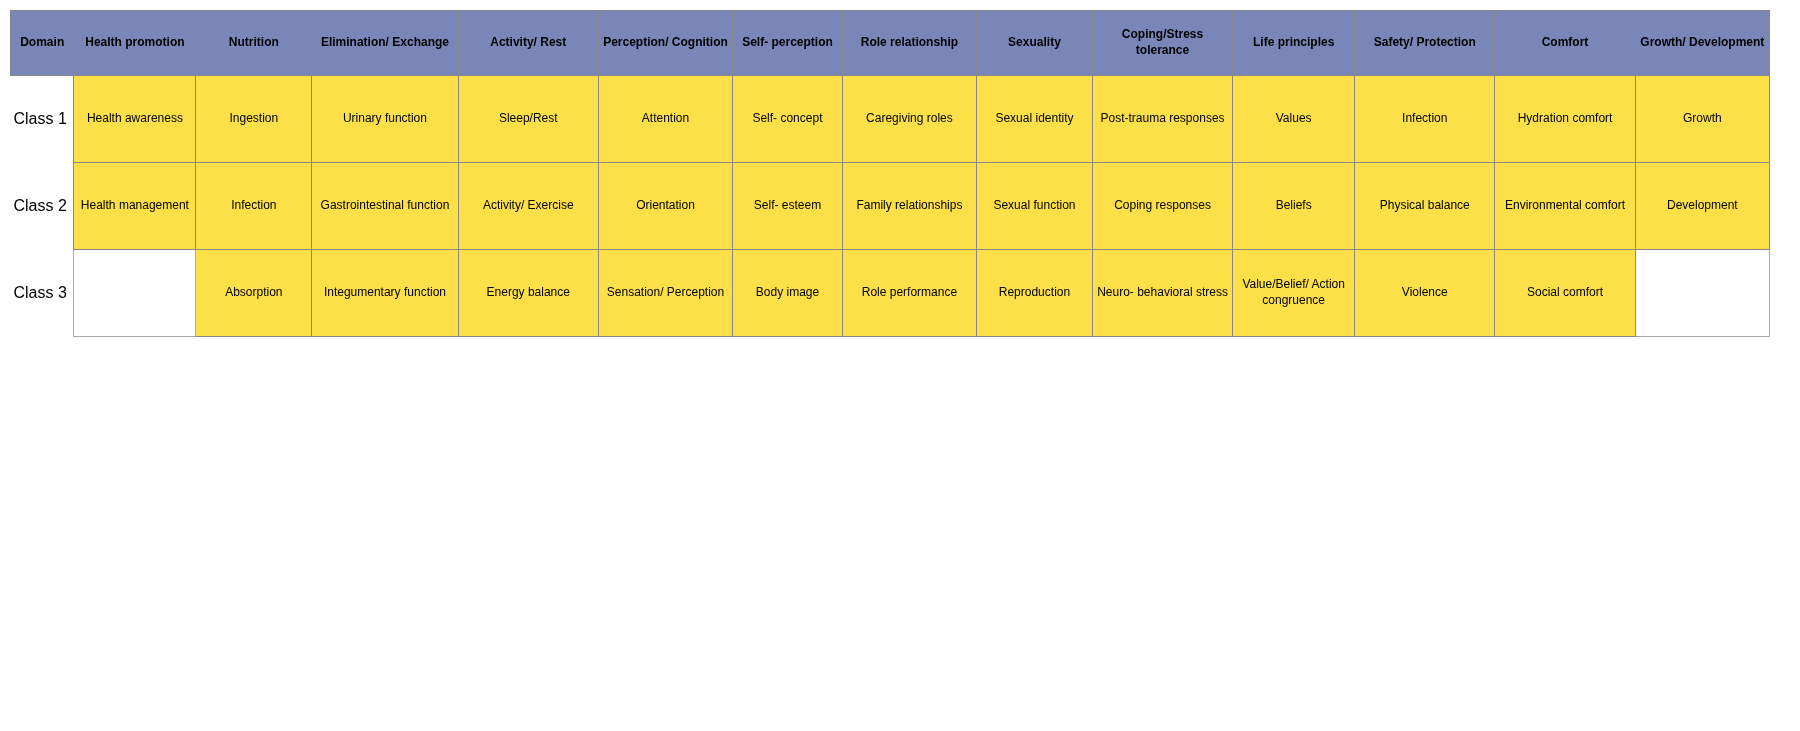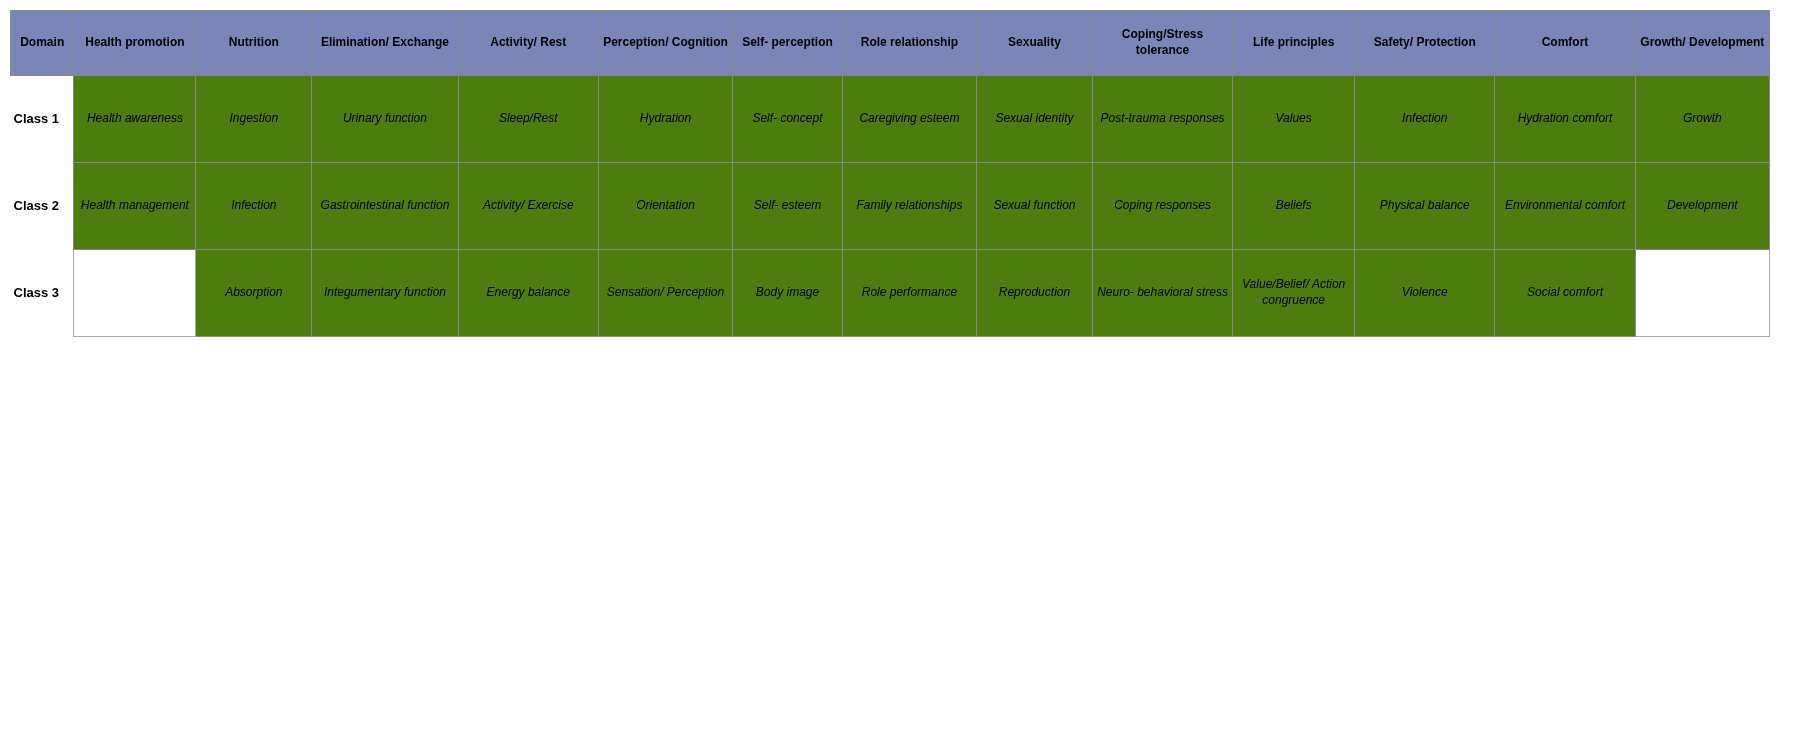--- a/index.html
+++ b/index.html
@@ -25,29 +25,28 @@
       line-height: 1.3;
     }
     .header-row th {
       background-color: #7b86b8;
       color: #000;
       font-weight: bold;
       font-size: 12px;
     }
     .class-label {
       background-color: #fff;
-      font-weight: bold;
+      font-weight: normal;
       border: none;
       text-align: left;
-      font-size: 13px;
+      font-size: 16px;
       white-space: nowrap;
     }
     .cell-filled {
-      background-color: #4d7c0f;
-      font-style: italic;
+      background-color: #fde047;
     }
     .cell-empty-border {
       background-color: #fff;
     }
     
     col.col-class { width: 52px; }
     col.col-hp { width: 100px; }
     col.col-nut { width: 95px; }
     col.col-elim { width: 120px; }
     col.col-act { width: 115px; }
@@ -102,23 +101,23 @@
       <th>Growth/ Development</th>
     </tr>
   </thead>
   <tbody id="table-body">
   <tr>
         <td class="class-label">Class 1</td>
         <td class="cell-filled">Health awareness</td>
         <td class="cell-filled">Ingestion</td>
         <td class="cell-filled">Urinary function</td>
         <td class="cell-filled">Sleep/Rest</td>
-        <td class="cell-filled">Hydration</td>
+        <td class="cell-filled">Attention</td>
         <td class="cell-filled">Self- concept</td>
-        <td class="cell-filled">Caregiving esteem</td>
+        <td class="cell-filled">Caregiving roles</td>
         <td class="cell-filled">Sexual identity</td>
         <td class="cell-filled">Post-trauma responses</td>
         <td class="cell-filled">Values</td>
         <td class="cell-filled">Infection</td>
         <td class="cell-filled">Hydration comfort</td>
         <td class="cell-filled">Growth</td>
       </tr>
       <tr>
         <td class="class-label">Class 2</td>
         <td class="cell-filled">Health management</td>

